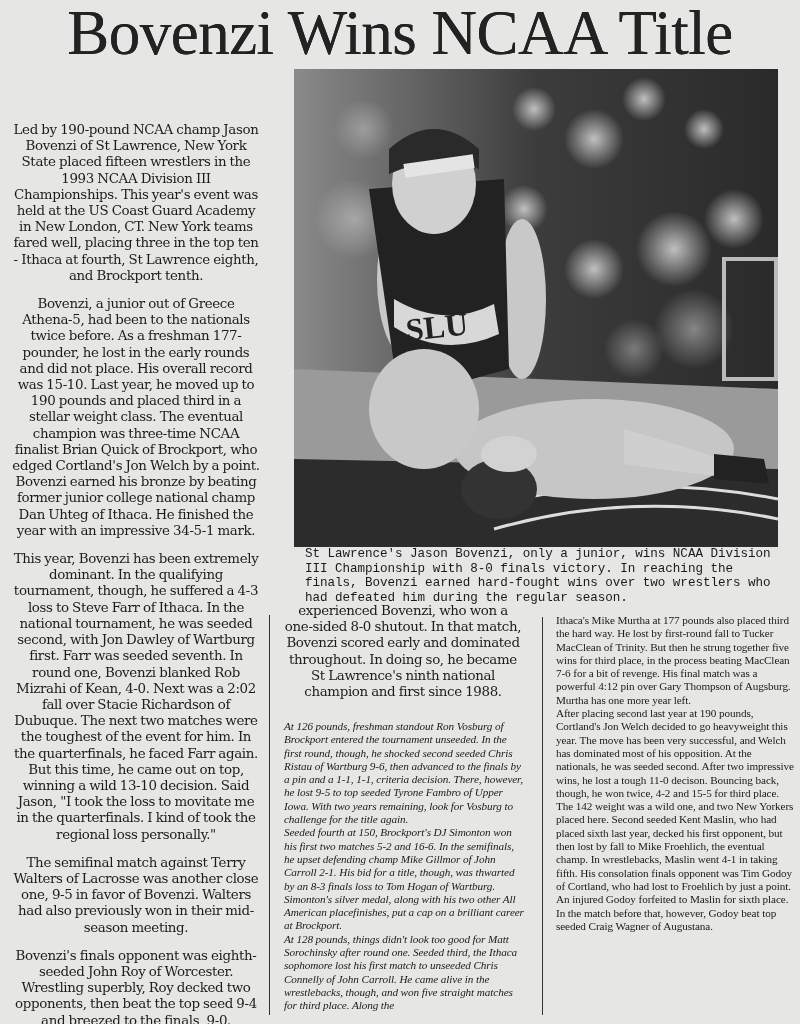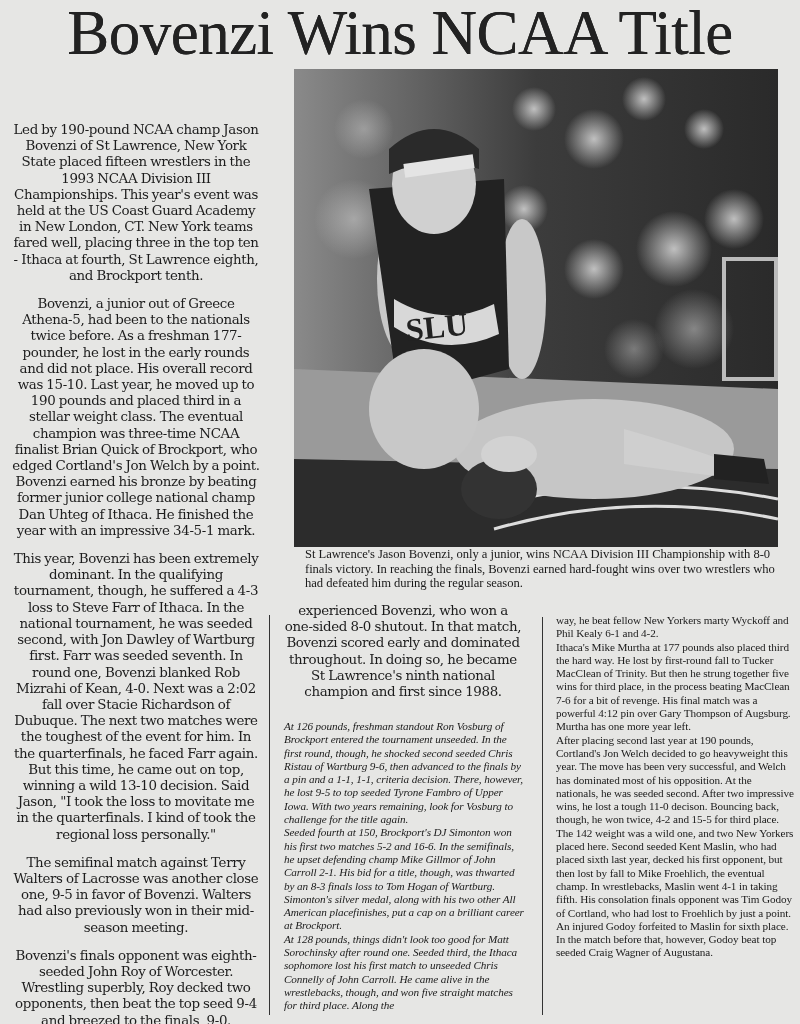--- a/index.html
+++ b/index.html
@@ -26,21 +26,21 @@
     .body-col p { margin: 0 0 12px 0; text-align: center; }
     .col1 { left: 12px; top: 122px; width: 248px; }
     .col2 { left: 284px; top: 603px; width: 238px; }
     .photo {
       position: absolute; left: 294px; top: 69px; width: 484px; height: 478px;
       background: #555; overflow: hidden;
     }
     .photo svg { display: block; }
     .caption {
       position: absolute; left: 305px; top: 547px; width: 480px;
-      font-family: Liberation Serif, serif;
+      font-family: Liberation Mono, monospace;
       font-size: 12.6px; line-height: 14.5px; color: #1a1a1a;
       letter-spacing: -0.05px;
     }
     .small-col {
       position: absolute;
       font-family: "Liberation Serif", "DejaVu Serif", serif;
       font-size: 11.2px; line-height: 13.3px; color: #1a1a1a;
       letter-spacing: -0.1px;
     }
     .small-col p { margin: 0; }
@@ -127,17 +127,16 @@
   <p>experienced Bovenzi, who won a one-sided 8-0 shutout. In that match, Bovenzi scored early and dominated throughout. In doing so, he became St Lawrence's ninth national champion and first since 1988.</p>
 </div>
 
 <div class="small-col sc1">
   <p>At 126 pounds, freshman standout Ron Vosburg of Brockport entered the tournament unseeded. In the first round, though, he shocked second seeded Chris Ristau of Wartburg 9-6, then advanced to the finals by a pin and a 1-1, 1-1, criteria decision. There, however, he lost 9-5 to top seeded Tyrone Fambro of Upper Iowa. With two years remaining, look for Vosburg to challenge for the title again.</p>
   <p>Seeded fourth at 150, Brockport's DJ Simonton won his first two matches 5-2 and 16-6. In the semifinals, he upset defending champ Mike Gillmor of John Carroll 2-1. His bid for a title, though, was thwarted by an 8-3 finals loss to Tom Hogan of Wartburg. Simonton's silver medal, along with his two other All American placefinishes, put a cap on a brilliant career at Brockport.</p>
   <p>At 128 pounds, things didn't look too good for Matt Sorochinsky after round one. Seeded third, the Ithaca sophomore lost his first match to unseeded Chris Connelly of John Carroll. He came alive in the wrestlebacks, though, and won five straight matches for third place. Along the</p>
 </div>
 
 <div class="small-col sc2">
-  <p>way, he beat fellow New Yorkers marty Wyckoff and Phil Kealy 6-1 and 4-2.</p>
   <p>Ithaca's Mike Murtha at 177 pounds also placed third the hard way. He lost by first-round fall to Tucker MacClean of Trinity. But then he strung together five wins for third place, in the process beating MacClean 7-6 for a bit of revenge. His final match was a powerful 4:12 pin over Gary Thompson of Augsburg. Murtha has one more year left.</p>
   <p>After placing second last year at 190 pounds, Cortland's Jon Welch decided to go heavyweight this year. The move has been very successful, and Welch has dominated most of his opposition. At the nationals, he was seeded second. After two impressive wins, he lost a tough 11-0 decison. Bouncing back, though, he won twice, 4-2 and 15-5 for third place.</p>
   <p>The 142 weight was a wild one, and two New Yorkers placed here. Second seeded Kent Maslin, who had placed sixth last year, decked his first opponent, but then lost by fall to Mike Froehlich, the eventual champ. In wrestlebacks, Maslin went 4-1 in taking fifth. His consolation finals opponent was Tim Godoy of Cortland, who had lost to Froehlich by just a point. An injured Godoy forfeited to Maslin for sixth place. In the match before that, however, Godoy beat top seeded Craig Wagner of Augustana.</p>
 </div>
 
 </body></html>

